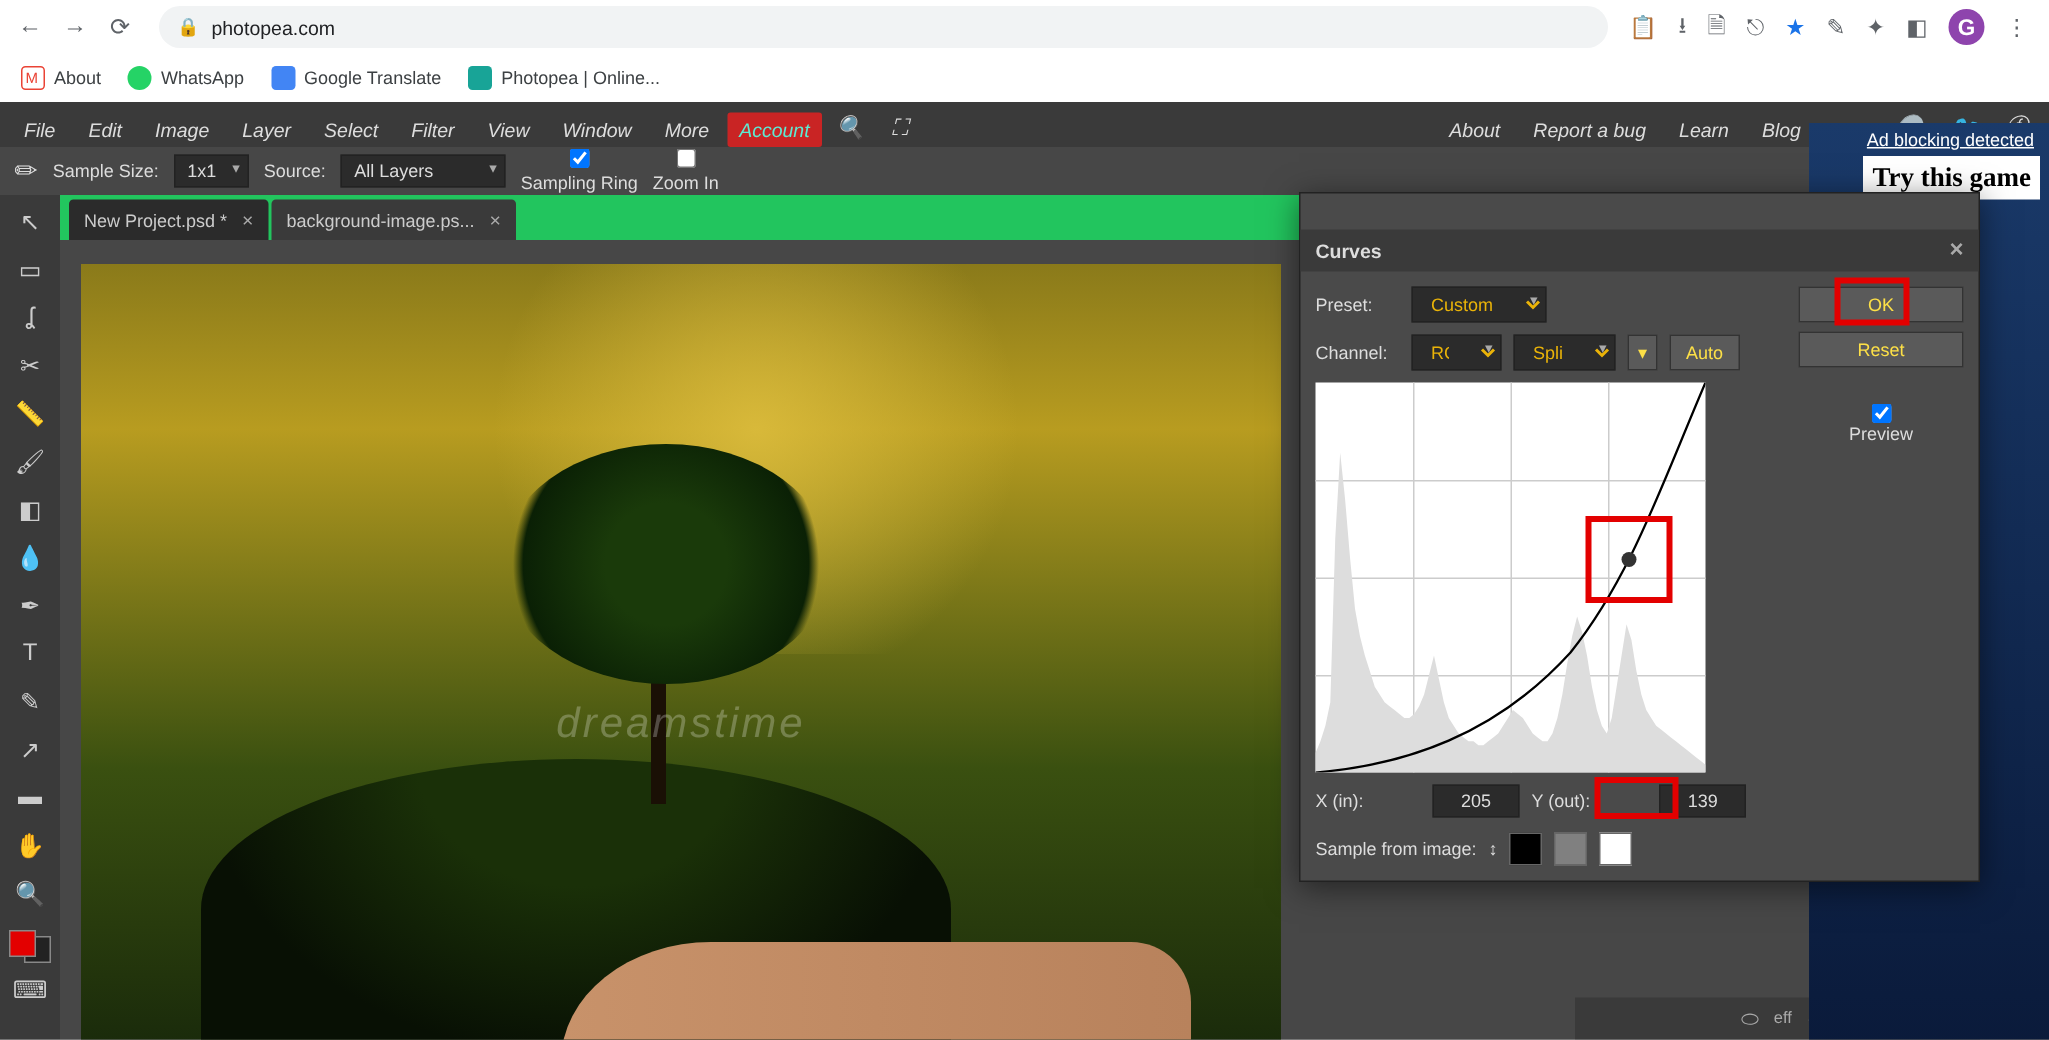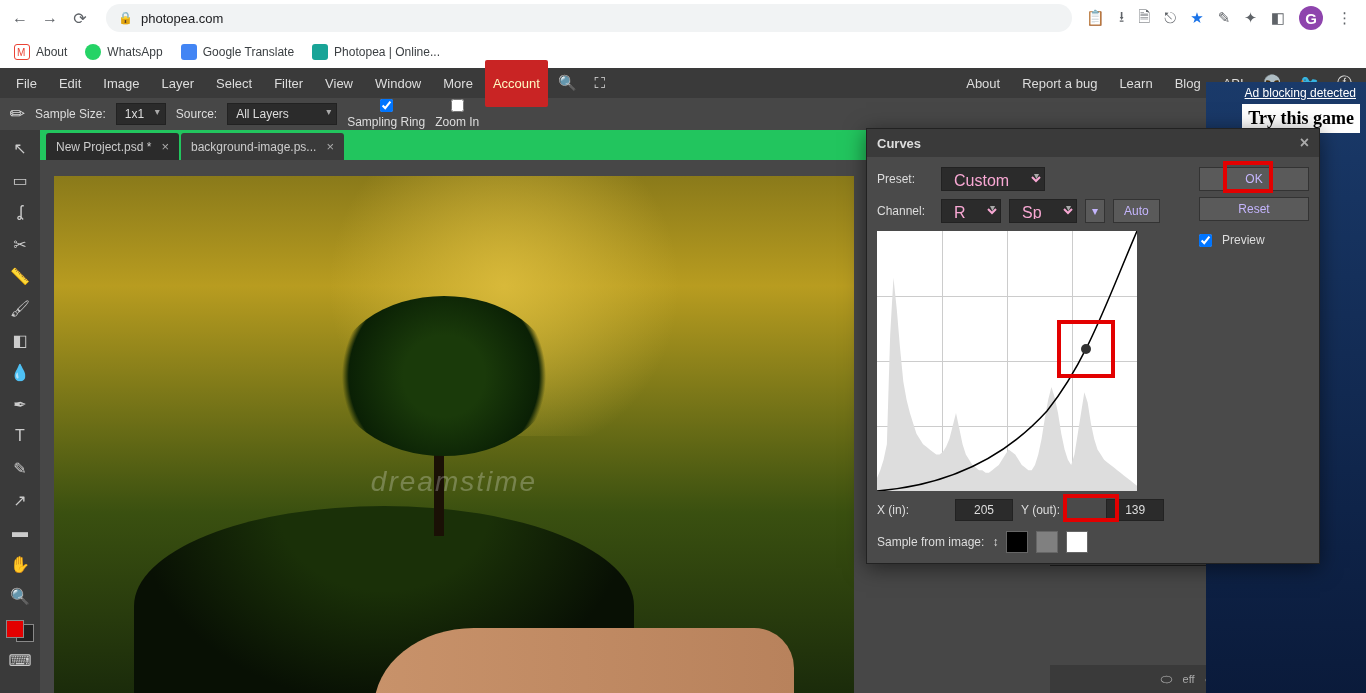--- a/index.html
+++ b/index.html
@@ -14,23 +14,23 @@
 .right-icons span { cursor:pointer; font-size:15px; }
 .avatar { width:24px; height:24px; border-radius:50%; background:#8e44ad; color:#fff; display:flex; align-items:center; justify-content:center; font-size:13px; font-weight:bold; }
 
 .bookmarks { height:32px; display:flex; align-items:center; gap:18px; padding:0 14px; font-size:12px; color:#3c4043; }
 .bookmarks .bm { display:flex; align-items:center; gap:6px; cursor:pointer; }
 .bm-icon { width:16px; height:16px; border-radius:3px; display:inline-block; }
 
 
 .app { position:absolute; top:68px; left:0; right:0; bottom:0; background:#3a3a3a; color:#ddd; font-size:13px; }
 
-.menubar { height:30px; background:#3a3a3a; display:flex; align-items:center; padding:0 6px; gap:2px; }
+.menubar { height:30px; background:#3a3a3a; display:flex; align-items:flex-end; padding:0 6px; gap:2px;font-style:italic; }
 .menubar .mitem { padding:4px 10px; cursor:pointer; color:#ddd; }
-.menubar .account { background:#c92424; color:#fef9c3; padding:16px 8px; border-radius:2px; }
+.menubar .account { background:#c92424; color:#5eead4; padding:4px 8px; border-radius:2px; }
 .menubar .spacer { flex:1; }
 .menubar .ricon { padding:4px 8px; cursor:pointer; color:#ddd; font-size:15px; }
 
 .optbar { height:32px; background:#474747; display:flex; align-items:center; padding:0 10px; gap:10px; font-size:12px; }
 .optbar select, .optbar .sel { background:#2b2b2b; color:#ddd; border:1px solid #222; padding:3px 20px 3px 8px; font-size:12px; height:22px; appearance:none; position:relative; }
 .sel-wrap { position:relative; display:inline-block; }
 .sel-wrap::after { content:"▾"; position:absolute; right:6px; top:3px; color:#aaa; font-size:10px; pointer-events:none; }
 .optbar label { display:flex; align-items:center; gap:3px;flex-direction:column; }
 
 .workspace { position:absolute; top:62px; left:0; right:0; bottom:0; display:flex; }
@@ -50,47 +50,47 @@
 .canvas { position:absolute; top:46px; left:14px; width:800px; height:612px; background:linear-gradient(180deg,#8a7a1a 0%,#b89c20 18%,#3a5010 55%,#0a1808 100%); overflow:hidden; }
 .canvas .glow { position:absolute; top:-40px; left:200px; width:500px; height:300px; background:radial-gradient(circle,#e0c040 0%,transparent 60%); opacity:.8; }
 .canvas .tree-crown { position:absolute; top:120px; left:280px; width:220px; height:160px; background:radial-gradient(circle,#1a3a0a 30%,#0a2005 70%,transparent 75%); border-radius:50%; }
 .canvas .trunk { position:absolute; top:260px; left:380px; width:10px; height:100px; background:#1a1005; }
 .canvas .hill { position:absolute; top:330px; left:80px; width:500px; height:200px; background:radial-gradient(ellipse at top,#1a3008 30%,#081004 70%); border-radius:50% 50% 0 0; }
 .canvas .hand { position:absolute; bottom:0; right:60px; width:420px; height:160px; background:linear-gradient(90deg,#c8926a,#b8825c); border-radius:100px 40px 0 0 / 80px 40px 0 0; }
 .canvas .wm { position:absolute; top:50%; left:50%; transform:translate(-50%,-50%); color:rgba(255,255,255,.25); font-size:28px; font-style:italic; letter-spacing:2px; }
 
 
 .dialog { position:absolute; top:60px; right:46px; width:454px; background:#4a4a4a; border:1px solid #222; box-shadow:0 4px 20px rgba(0,0,0,.5); z-index:10; }
-.dlg-title { height:28px; background:#3a3a3a; display:flex; align-items:center; padding:0 10px; justify-content:space-between; font-weight:bold; font-size:13px; }
+.dlg-title { height:28px; background:#3a3a3a; display:flex; align-items:center; padding:0 10px; justify-content:space-between; font-weight:bold; font-size:13px;margin-top:24px; }
 .dlg-title .x { cursor:pointer; color:#aaa; font-size:16px; }
 .dlg-body { padding:10px; display:flex; gap:12px; }
 .dlg-left { flex:1; }
 .dlg-row { display:flex; align-items:center; gap:8px; margin-bottom:8px; font-size:12px; }
 .dlg-row .lbl { width:56px; }
-.dsel { background:#2b2b2b; color:#f9a8d4; border:1px solid #222; padding:3px 18px 3px 8px; font-size:16px; height:24px; }
-.btn { background:#5a5a5a; color:#c4b5fd; border:1px solid #333; padding:3px 10px; font-size:12px; cursor:pointer; height:24px; }
+.dsel { background:#2b2b2b; color:#eab308; border:1px solid #222; padding:3px 18px 3px 8px; font-size:12px; height:24px; }
+.btn { background:#5a5a5a; color:#fde047; border:1px solid #333; padding:3px 10px; font-size:12px; cursor:pointer; height:24px; }
 .btn.small { padding:3px 6px; }
 
 .curve-box { width:260px; height:260px; background:#fff; position:relative; margin-bottom:8px; }
 .curve-box .grid-v,.curve-box .grid-h { position:absolute; background:#ccc; }
 .grid-v { width:1px; height:100%; } .grid-h { height:1px; width:100%; }
 .histo { position:absolute; bottom:0; left:0; width:100%; height:100%; }
 .curve-svg { position:absolute; top:0; left:0; width:100%; height:100%; }
 .curve-point { position:absolute; width:10px; height:10px; background:#333; border-radius:50%; transform:translate(-50%,-50%); }
 .red-box { position:absolute; border:4px solid #e30000; }
 
 .io-row { display:flex; align-items:center; gap:8px; font-size:12px; margin-bottom:10px; }
 .io-row input { width:58px; background:#2b2b2b; color:#ddd; border:1px solid #222; padding:3px 6px; font-size:12px; text-align:center;margin-left:38px; }
 .sample-row { display:flex; align-items:center; gap:8px; font-size:12px; }
 .sw { width:22px; height:22px; border:1px solid #666; cursor:pointer; }
 
 .dlg-right { width:110px; display:flex; flex-direction:column; gap:6px; }
 .dlg-right .btn { width:100%; text-align:center; }
 .dlg-right .ok-wrap { position:relative; }
-.chk { display:flex; align-items:center; gap:10px; font-size:12px; margin-top:6px; }
+.chk { display:flex; align-items:center; gap:0; font-size:12px; margin-top:18px;flex-direction:column; }
 .ad-area { position:absolute; top:14px; right:0; width:160px; height:620px; background:linear-gradient(#1a3a6a,#0a1a3a); z-index:5; color:#fff; font-family:serif; }
 .ad-notice { position:absolute; top:18px; right:10px; color:#fff; text-decoration:underline; font-size:12px; z-index:20; }
 .ad-text { position:absolute; top:36px; right:6px; background:#fff; color:#000; padding:4px 6px; font-size:18px; font-weight:bold; font-family:serif; z-index:6; }
 .ad-frag { position:absolute; color:#fff; font-weight:bold; font-family:serif; font-size:20px; z-index:4; }
 
 .layers-bottom { position:absolute; bottom:0; right:46px; width:270px; height:28px; background:#3a3a3a; display:flex; align-items:center; justify-content:flex-end; gap:10px; padding:0 10px; color:#aaa; font-size:14px; }
 .layers-panel { position:absolute; bottom:28px; right:46px; width:270px; height:100px; background:#474747; border-top:1px solid #222; }
 </style>
 </head>
 <body>

